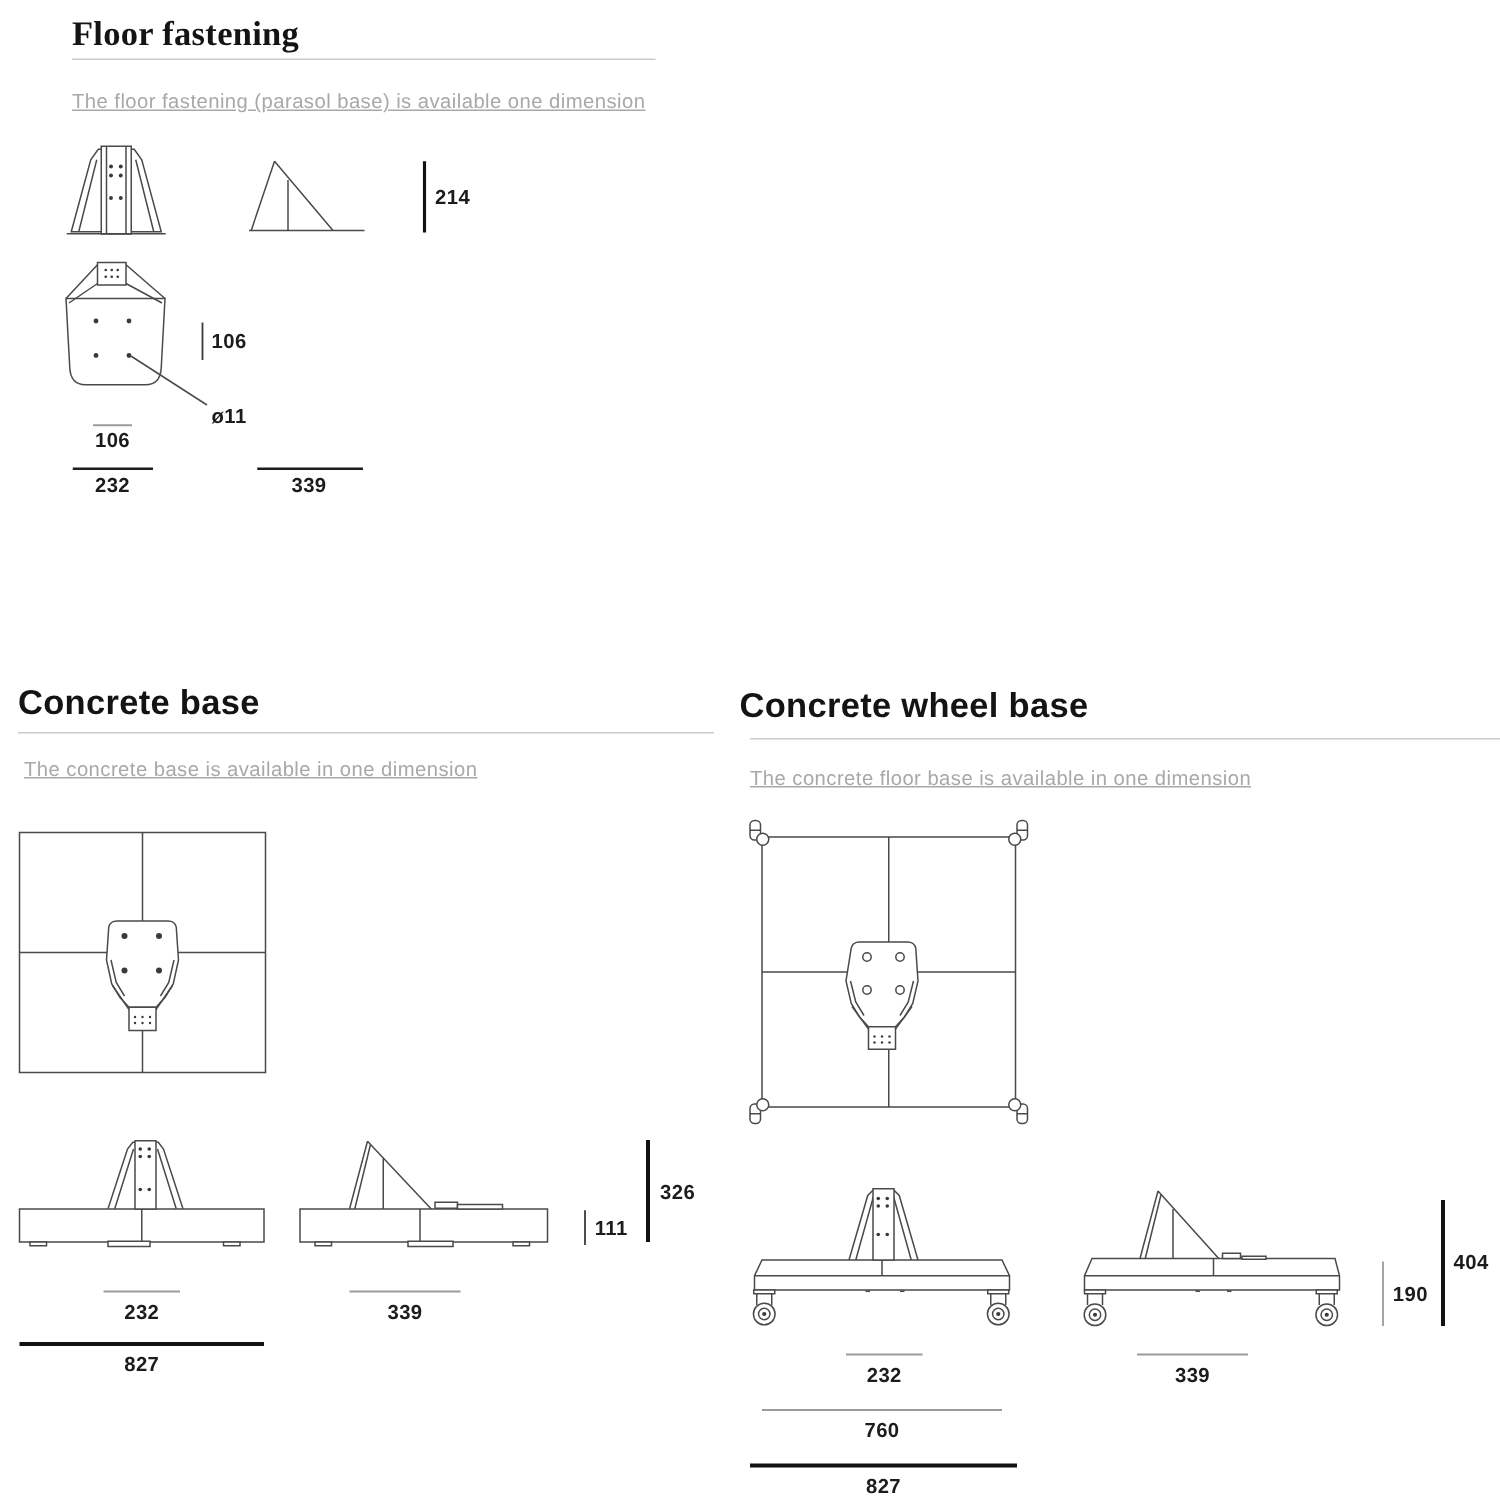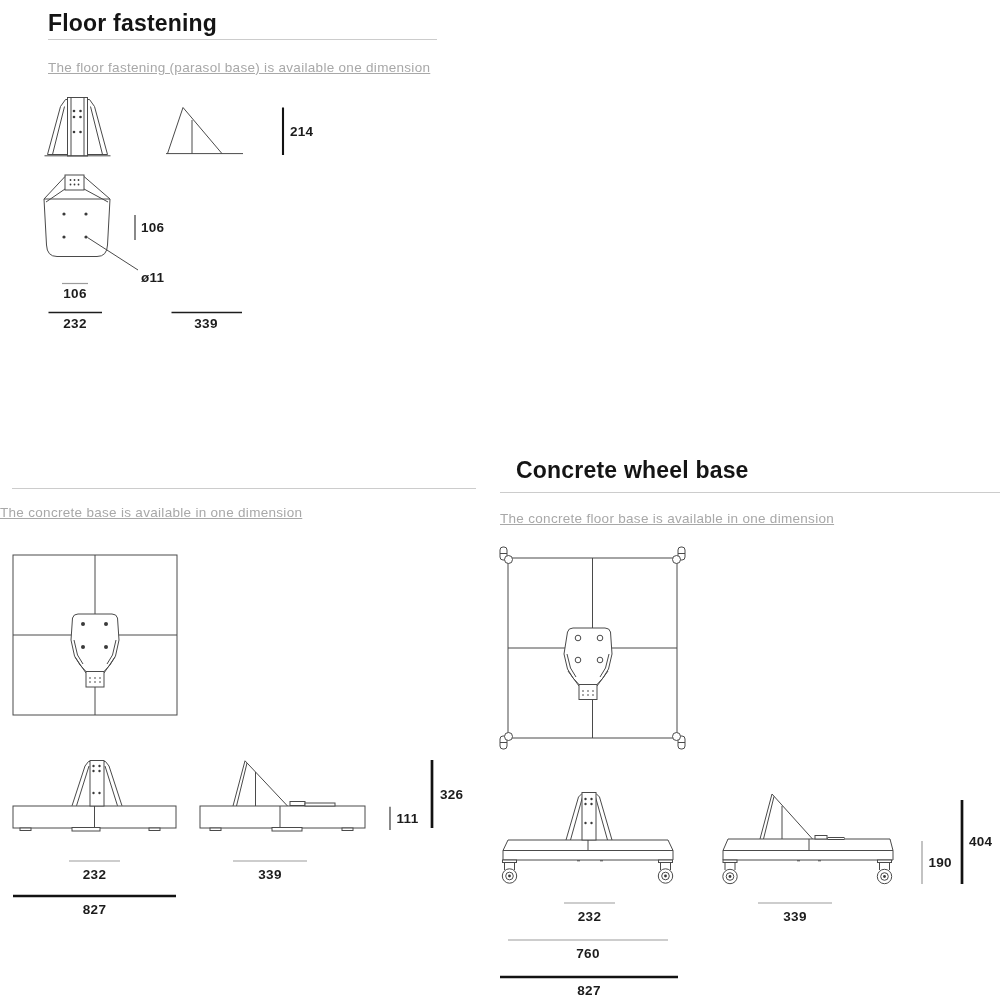--- a/index.html
+++ b/index.html
@@ -29,21 +29,21 @@
   .num{
     font-family:"Liberation Sans", sans-serif;
     font-size:13.5px;font-weight:bold;fill:#1c1c1c;letter-spacing:.3px;
   }
   .mid{text-anchor:middle;}
 </style>
 </head>
 <body>
 
 <div class="abs" style="left:0;top:0;width:500px;height:440px;">
-  <h2 class="sec-title abs" style="left:48px;top:10px;">Floor fastening</h2>
+  <h2 class="sec-title abs" style="left:48px;top:10px;font-family:Liberation Serif, serif;">Floor fastening</h2>
   <div class="rule abs" style="left:48px;top:39px;width:389px;"></div>
   <div class="subtitle abs" style="left:48px;top:60px;">The floor fastening (parasol base) is available one dimension</div>
 
   <svg class="abs" style="left:0;top:85px;" width="500" height="270" viewBox="0 0 500 270">
 
     <g>
       <path class="ln" d="M 47.5 69.5 L 60.5 21.5 L 65.5 14.5 L 89.5 14.5 L 94.5 21.5 L 107.5 69.5 Z"></path>
       <path class="ln" d="M 52.5 69.5 L 64.5 21.5 M 102.5 69.5 L 90.5 21.5"></path>
       <rect class="fw" x="67.5" y="12.5" width="20" height="58.5"></rect>
       <path class="ln" d="M 71 12.5 V 71 M 84 12.5 V 71"></path>
@@ -101,22 +101,23 @@
     </g>
 
     <g>
       <path class="dimm" d="M 171.5 227.5 H 242"></path>
       <text class="num mid" x="206" y="243">339</text>
     </g>
   </svg>
 </div>
 
 <div class="abs" style="left:0;top:445px;width:490px;height:555px;">
+  <h2 class="sec-title abs" style="left:12px;top:10px;">Concrete base</h2>
   <div class="rule abs" style="left:12px;top:43px;width:464px;"></div>
-  <div class="subtitle abs" style="left:0;top:60px;">The concrete base is available in one dimension</div>
+  <div class="subtitle abs" style="left:16px;top:60px;">The concrete base is available in one dimension</div>
 
   <svg class="abs" style="left:0;top:95px;" width="490" height="460" viewBox="0 0 490 460">
 
     <g>
       <rect class="ln" x="13" y="15" width="164" height="160"></rect>
       <path class="ln" d="M 95 15 V 175 M 13 95 H 177"></path>
       <path class="fw" d="M 72.5 78 Q 73.5 74 78 74 L 112 74 Q 116.5 74 117.5 78 L 119 100 L 115.5 116 L 110 125 L 104 131.5 L 86 131.5 L 80 125 L 74.5 116 L 71 100 Z"></path>
       <path class="ln" d="M 74 100 L 77.5 115 L 83 124 M 116 100 L 112.5 115 L 107 124"></path>
       <path class="ln" d="M 75 117 L 86 133 M 115 117 L 104 133"></path>
       <rect class="fw" x="86" y="131.5" width="18" height="15.5"></rect>
@@ -177,21 +178,21 @@
       <text class="num mid" x="270" y="339">339</text>
     </g>
     <g>
       <path class="dimb" d="M 13 356 H 176"></path>
       <text class="num mid" x="94.5" y="374">827</text>
     </g>
   </svg>
 </div>
 
 <div class="abs" style="left:490px;top:445px;width:510px;height:555px;">
-  <h2 class="sec-title abs" style="left:26px;top:12px;">Concrete wheel base</h2>
+  <h2 class="sec-title abs" style="left:3px;top:12px;">Concrete wheel base</h2>
   <div class="rule abs" style="left:10px;top:47px;width:500px;"></div>
   <div class="subtitle abs" style="left:10px;top:66px;">The concrete floor base is available in one dimension</div>
 
   <svg class="abs" style="left:0;top:100px;" width="510" height="455" viewBox="0 0 510 455">
 
     <g>
       <rect class="ln" x="18" y="13" width="169" height="180"></rect>
       <path class="ln" d="M 102.5 13 V 193 M 18 103 H 187"></path>
 
       <g>

